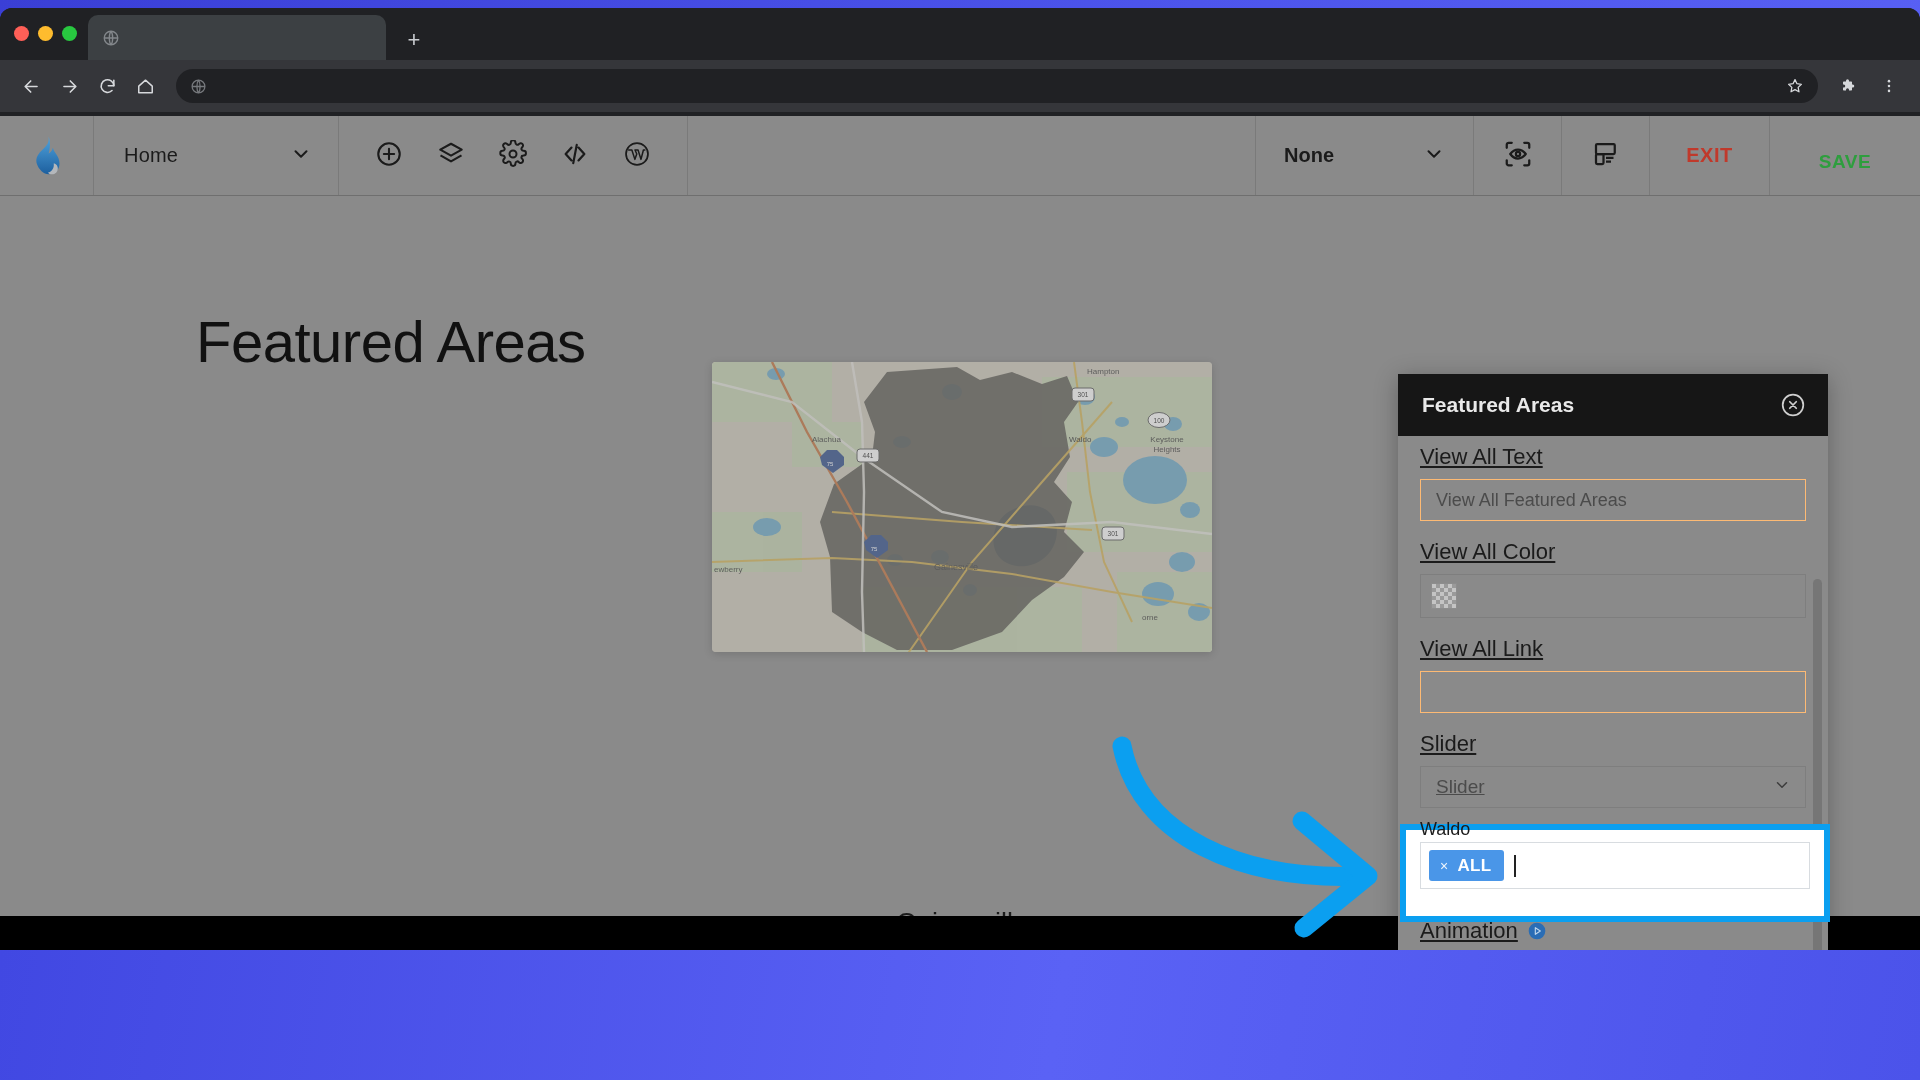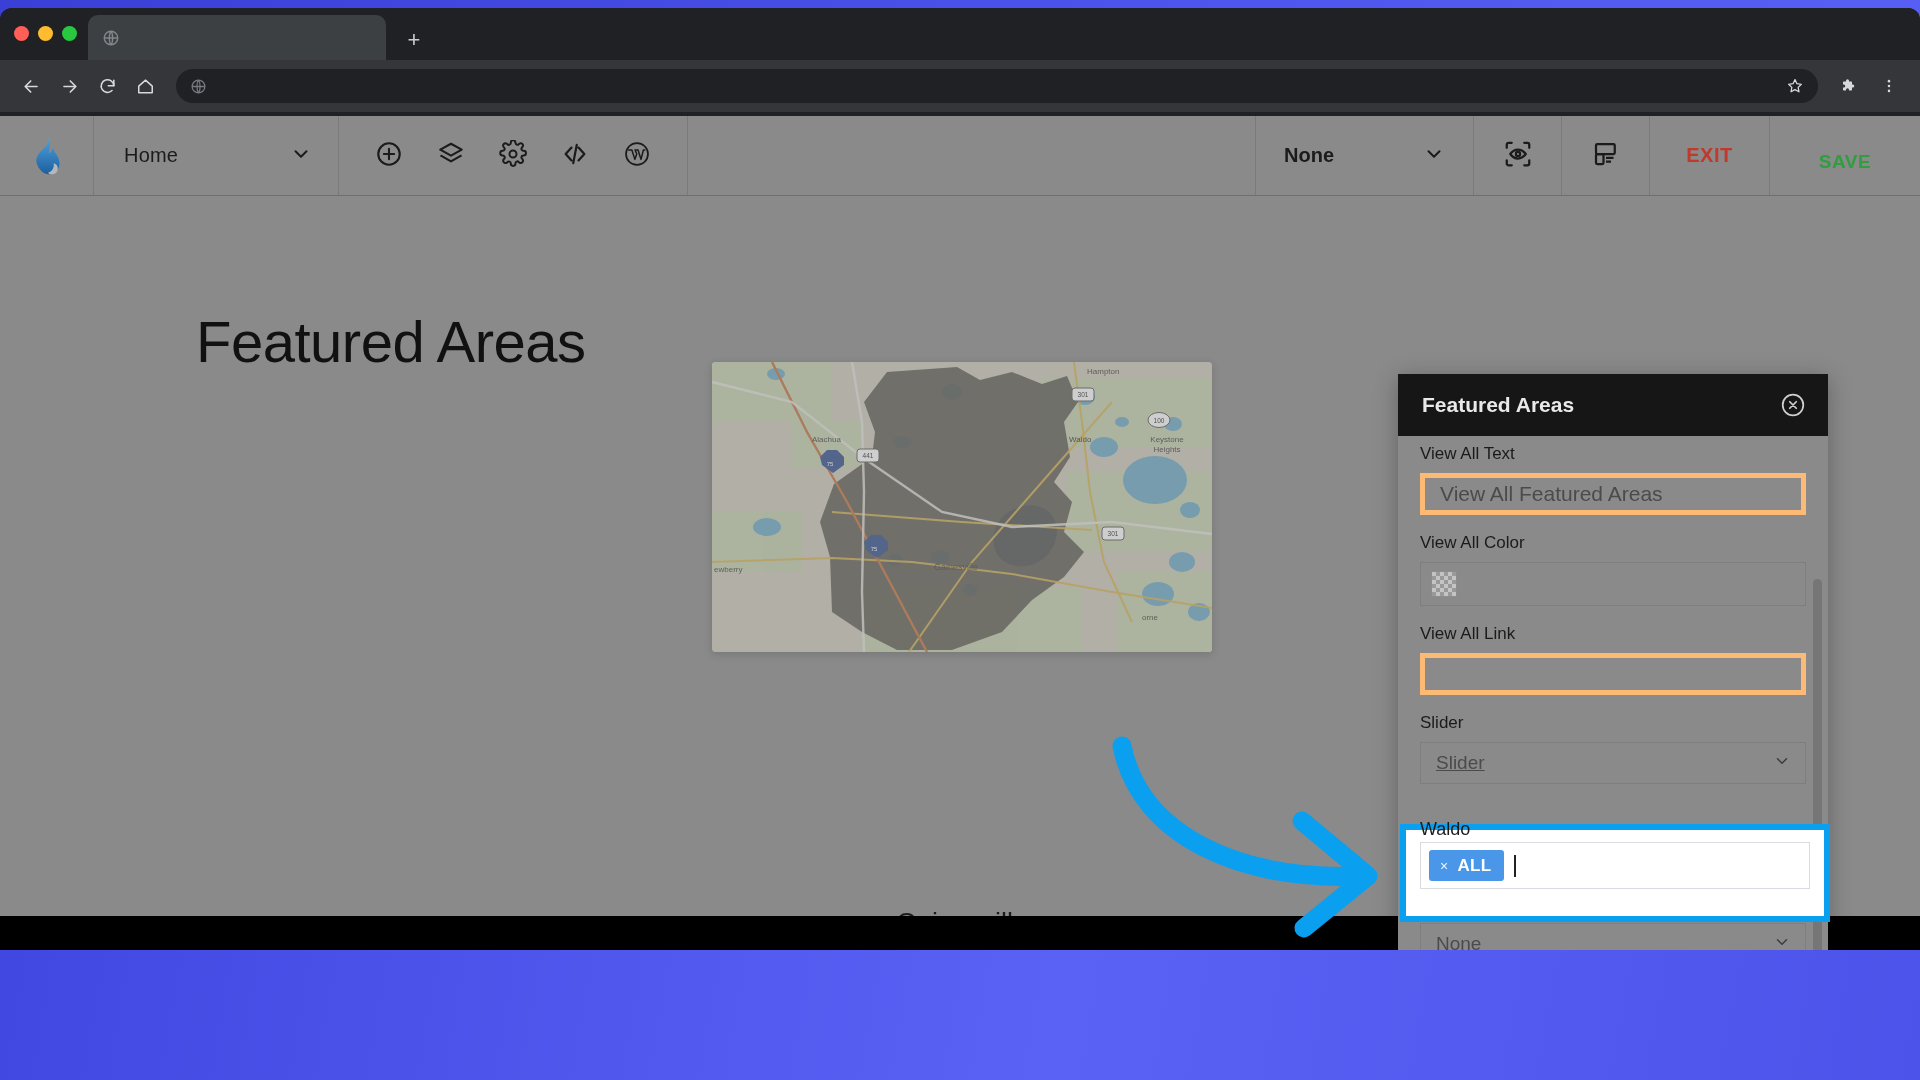--- a/index.html
+++ b/index.html
@@ -157,25 +157,25 @@
   }
   .panel-title { font-size: 21px; font-weight: 700; color: #e9e9e9; }
   .panel-close {
     position: absolute; right: 22px; top: 50%; transform: translateY(-50%);
     width: 26px; height: 26px; color: #cfcfcf;
   }
   .panel-body {
     position: relative; height: 592px; padding: 8px 22px 0 22px; overflow: hidden;
   }
   .field { margin-bottom: 18px; }
-  .field-label { font-size: 17px; color: #1b1b1b; margin-bottom: 9px; display: block; }
+  .field-label { font-size: 22px; color: #1b1b1b; margin-bottom: 9px; display: block; text-decoration: underline; }
   .field-input {
-    width: 100%; height: 42px; border: 5px solid #fdba74; background: transparent;
+    width: 100%; height: 42px; border: 1px solid #fdba74; background: transparent;
     display: flex; align-items: center; padding: 0 15px;
-    font-size: 21px; color: #4b4b4b;
+    font-size: 18px; color: #4b4b4b;
   }
   .swatch-box {
     width: 100%; height: 44px; border: 1px solid #7e7e7e; background: transparent;
     display: flex; align-items: center; padding: 0 10px;
   }
   .swatch {
     width: 26px; height: 26px;
     background-image:
       linear-gradient(45deg, #9a9a9a 25%, transparent 25%, transparent 75%, #9a9a9a 75%),
       linear-gradient(45deg, #9a9a9a 25%, transparent 25%, transparent 75%, #9a9a9a 75%);

